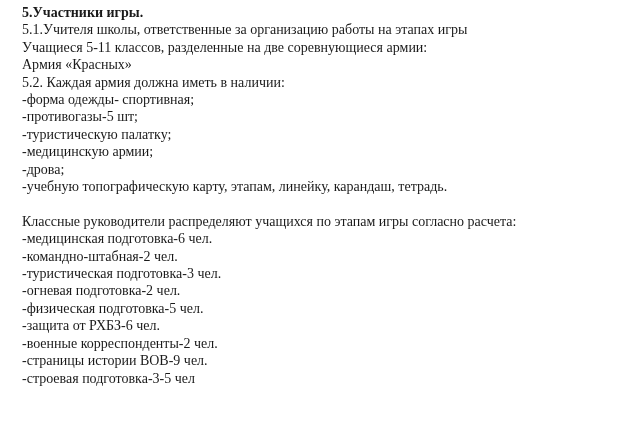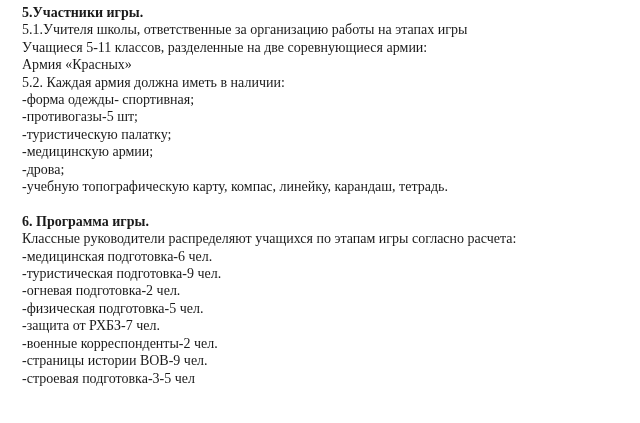--- a/index.html
+++ b/index.html
@@ -41,29 +41,29 @@
 
   <div class="doc-line">5.1.Учителя школы, ответственные за организацию работы на этапах игры</div>
   <div class="doc-line">Учащиеся 5-11 классов, разделенные на две соревнующиеся армии:</div>
   <div class="doc-line">Армия «Красных»</div>
   <div class="doc-line">5.2. Каждая армия должна иметь в наличии:</div>
   <div class="doc-line">-форма одежды- спортивная;</div>
   <div class="doc-line">-противогазы-5 шт;</div>
   <div class="doc-line">-туристическую палатку;</div>
   <div class="doc-line">-медицинскую армии;</div>
   <div class="doc-line">-дрова;</div>
-  <div class="doc-line">-учебную топографическую карту, компас, линейку, карандаш, тетрадь.</div>
+  <div class="doc-line">-учебную топографическую карту, этапам, линейку, карандаш, тетрадь.</div>
 
   <div class="spacer"></div>
 
-  <div class="doc-line heading">6. Программа игры.</div>
 
   <div class="doc-line">Классные руководители распределяют учащихся по этапам игры согласно расчета:</div>
   <div class="doc-line">-медицинская подготовка-6 чел.</div>
-  <div class="doc-line">-туристическая подготовка-9 чел.</div>
+  <div class="doc-line">-командно-штабная-2 чел.</div>
+  <div class="doc-line">-туристическая подготовка-3 чел.</div>
   <div class="doc-line">-огневая подготовка-2 чел.</div>
   <div class="doc-line">-физическая подготовка-5 чел.</div>
-  <div class="doc-line">-защита от РХБЗ-7 чел.</div>
+  <div class="doc-line">-защита от РХБЗ-6 чел.</div>
   <div class="doc-line">-военные корреспонденты-2 чел.</div>
   <div class="doc-line">-страницы истории ВОВ-9 чел.</div>
   <div class="doc-line">-строевая подготовка-3-5 чел</div>
 
 </div>
 
 </body></html>

